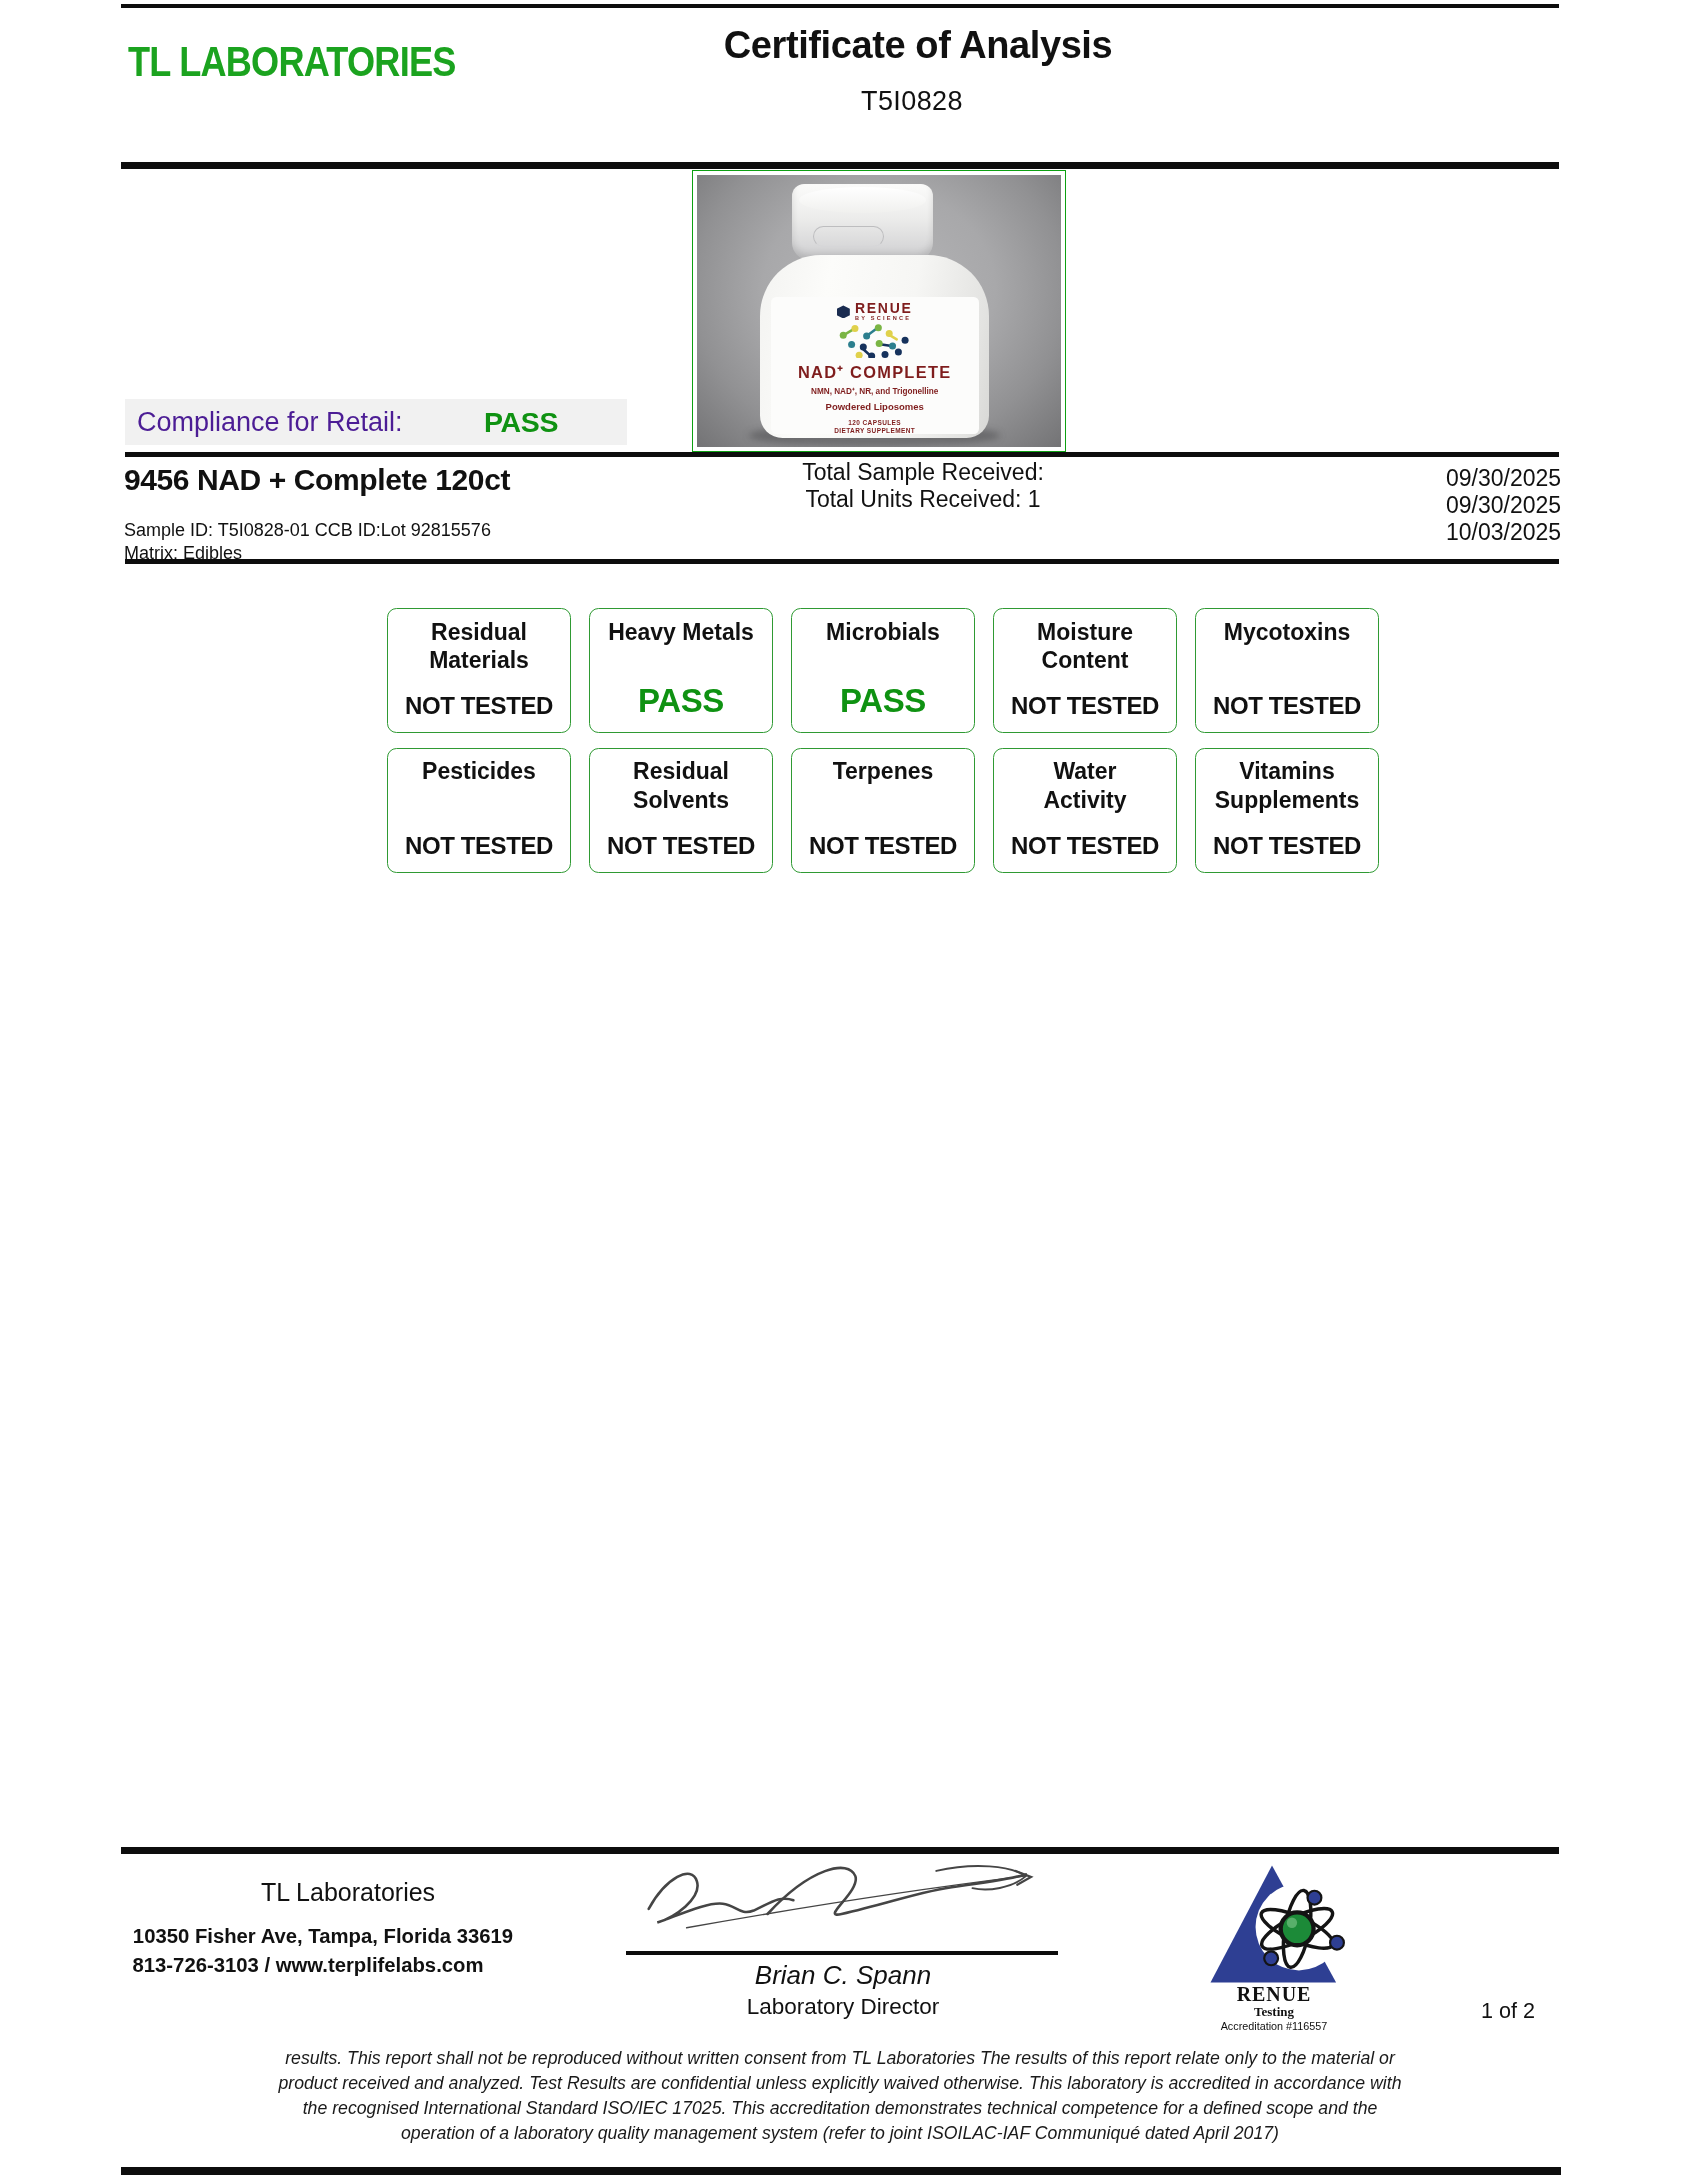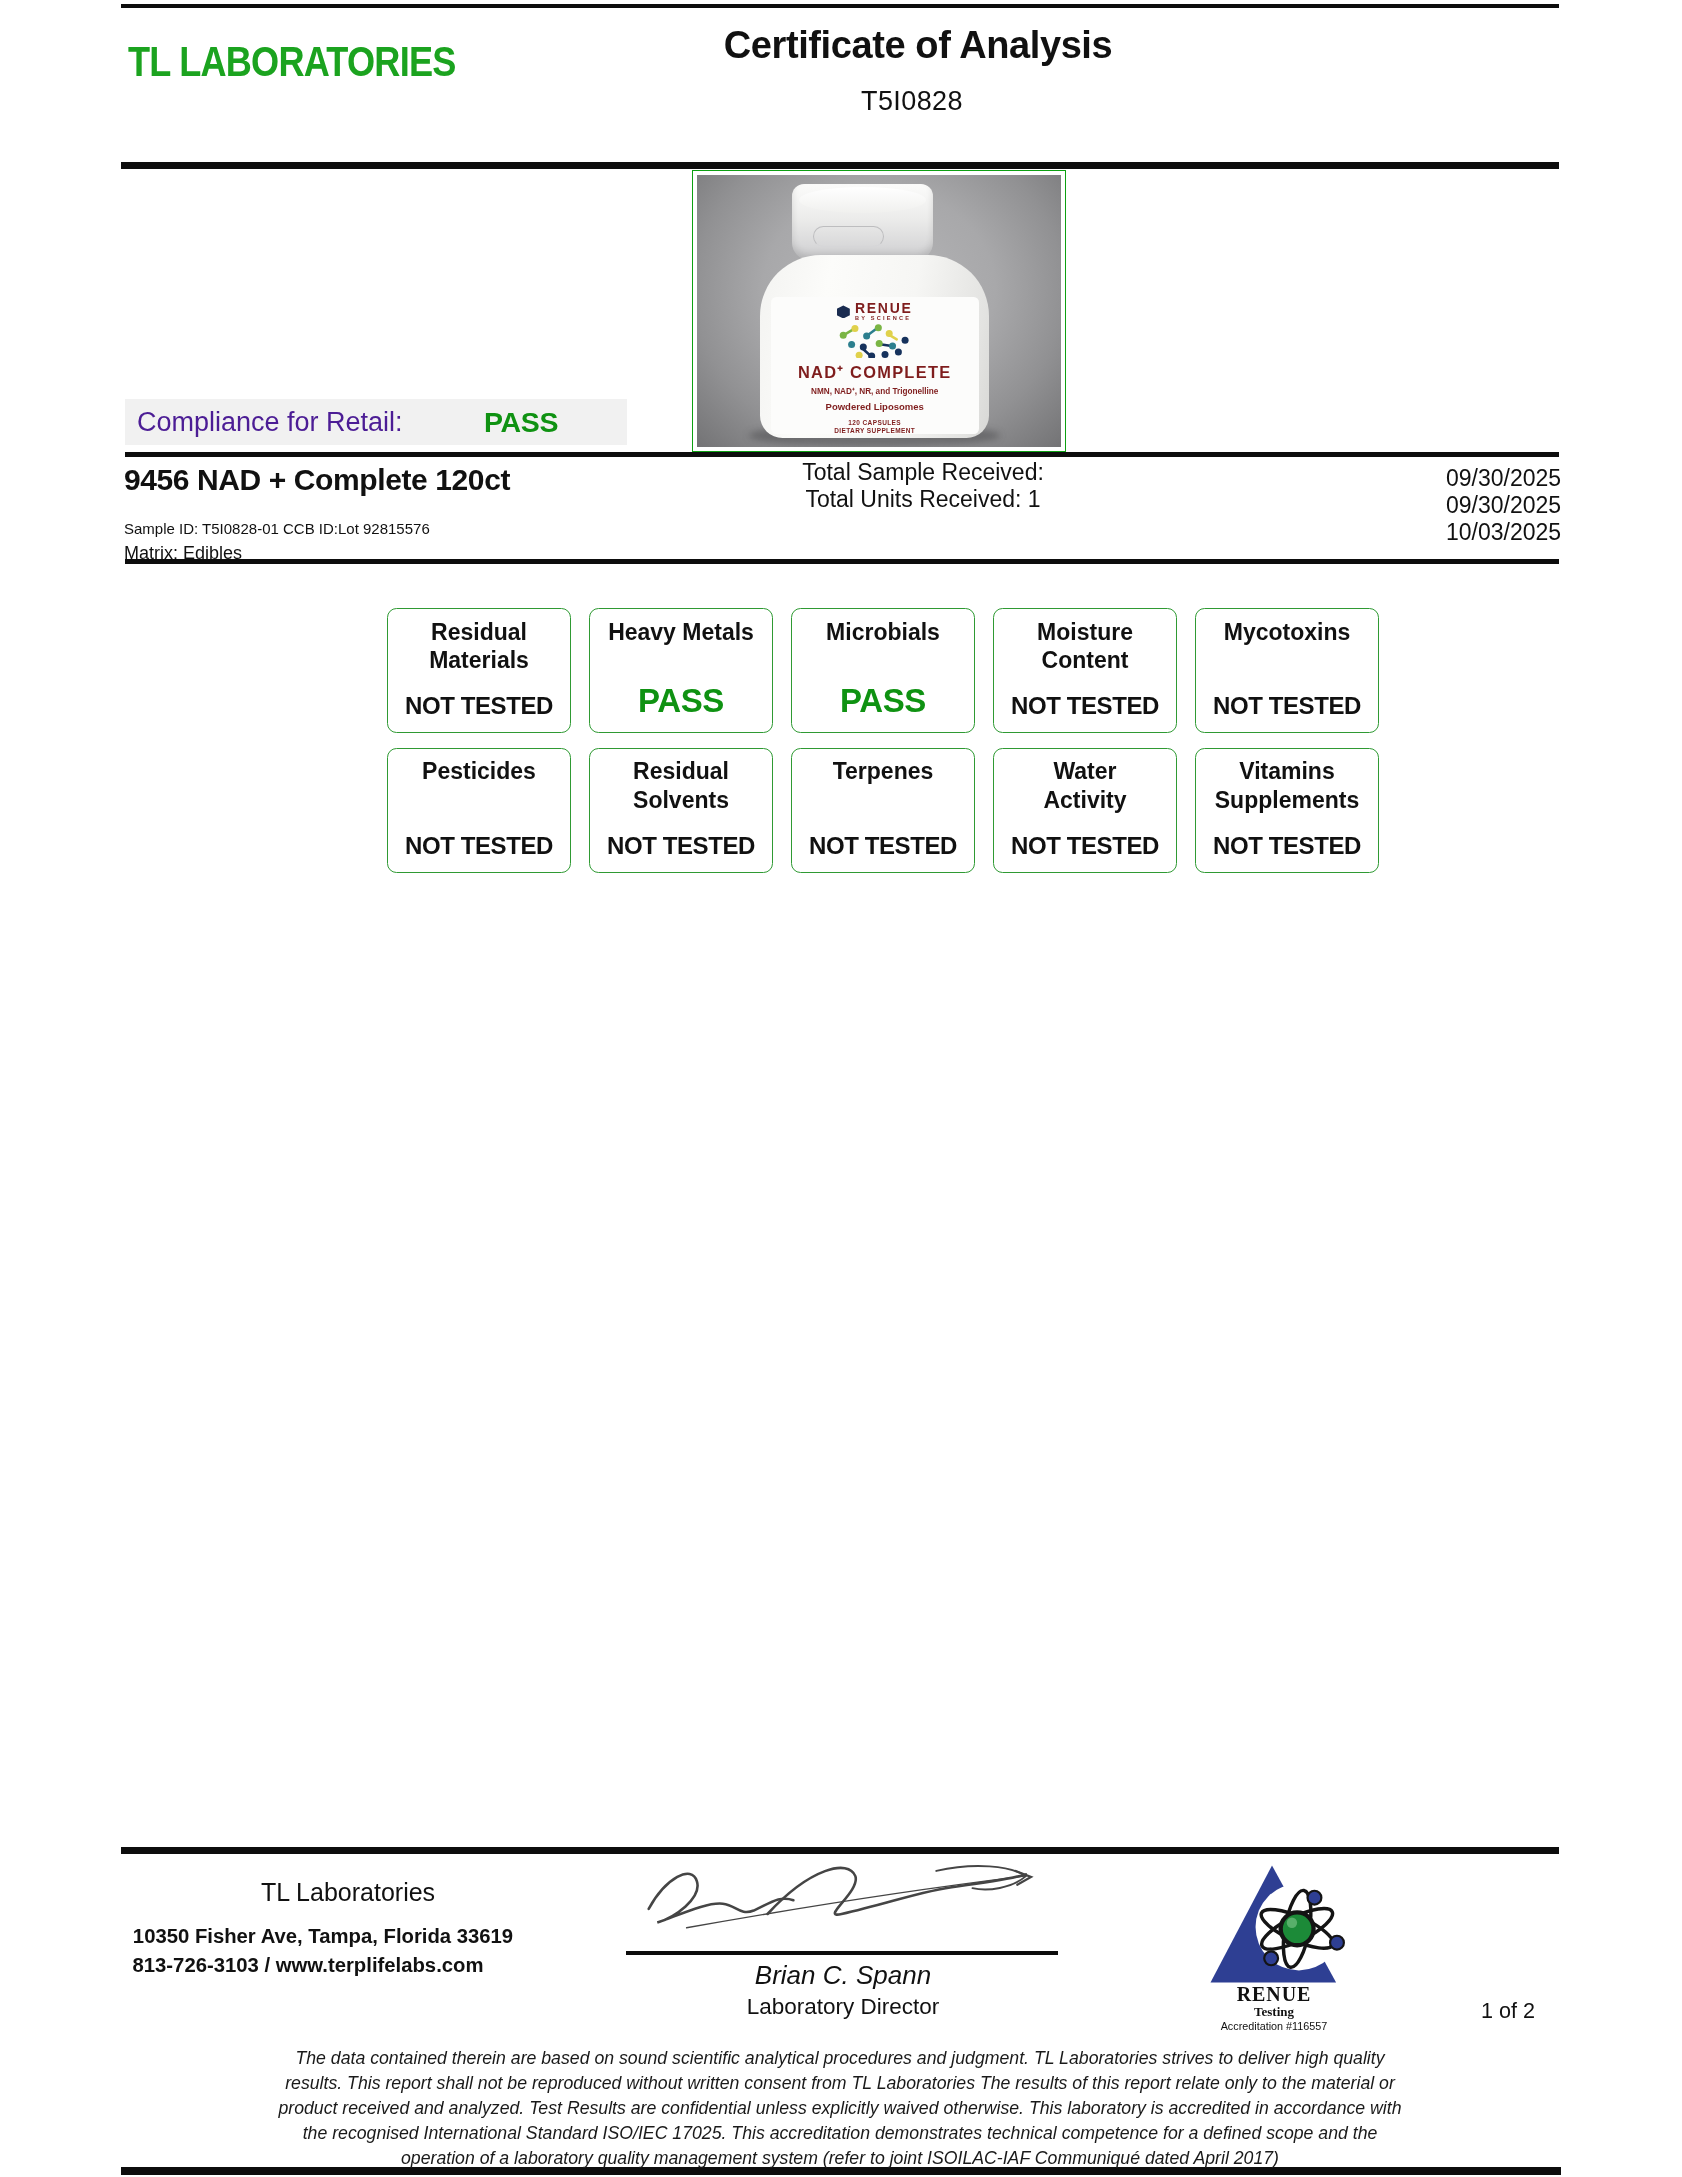--- a/index.html
+++ b/index.html
@@ -46,21 +46,21 @@
 
   
   .compliance{left:125px;top:399px;width:502px;height:46px;background:#f1f1f1;
       display:flex;align-items:center;justify-content:space-between;
       padding:0 69px 0 12px;box-sizing:border-box;}
   .compliance-label{font-size:27px;font-weight:400;color:#4c1d95;}
   .compliance-status{font-size:28.5px;font-weight:bold;color:#0f9212;letter-spacing:-0.4px;}
 
   
   .product-name{left:124px;top:463px;font-size:30px;font-weight:bold;letter-spacing:-0.4px;}
-  .sample-id{left:124px;top:520px;font-size:15px;}
+  .sample-id{left:124px;top:520px;font-size:18px;}
   .matrix{left:124px;top:543px;font-size:18px;}
   .totals{left:923px;top:459px;transform:translateX(-50%);text-align:center;
           font-size:23px;line-height:27px;white-space:nowrap;}
   .date-labels{left:1211px;top:465px;width:189px;text-align:right;font-size:23px;line-height:27px;}
   .date-values{left:1446px;top:465px;font-size:23px;line-height:27px;}
 
   
   .tests{left:387px;top:608px;display:grid;grid-template-columns:repeat(5,184px);
          grid-auto-rows:125px;column-gap:18px;row-gap:14.7px;}
   .test-box{border:1.7px solid #2f9a33;border-radius:9.5px;background:#fff;box-sizing:border-box;
@@ -251,21 +251,20 @@
     <circle cx="150" cy="92" r="8" fill="#2e3f93" stroke="#141414" stroke-width="2.5"></circle>
     <circle cx="74" cy="110" r="8" fill="#2e3f93" stroke="#141414" stroke-width="2.5"></circle>
   </svg>
   <div class="abs pjla-name">RENUE</div>
   <div class="abs pjla-program">Testing</div>
   <div class="abs pjla-accred">Accreditation #116557</div>
 
   <div class="abs page-num">1 of 2</div>
 
   <div class="abs disclaimer">
-    <div>The data contained therein are based on sound scientific analytical procedures and judgment. TL Laboratories strives to deliver high quality</div>
     <div>results. This report shall not be reproduced without written consent from TL Laboratories The results of this report relate only to the material or</div>
     <div>product received and analyzed. Test Results are confidential unless explicitly waived otherwise. This laboratory is accredited in accordance with</div>
     <div>the recognised International Standard ISO/IEC 17025. This accreditation demonstrates technical competence for a defined scope and the</div>
     <div>operation of a laboratory quality management system (refer to joint ISOILAC-IAF Communiqué dated April 2017)</div>
   </div>
 
 </div>
 
 
 </body></html>

